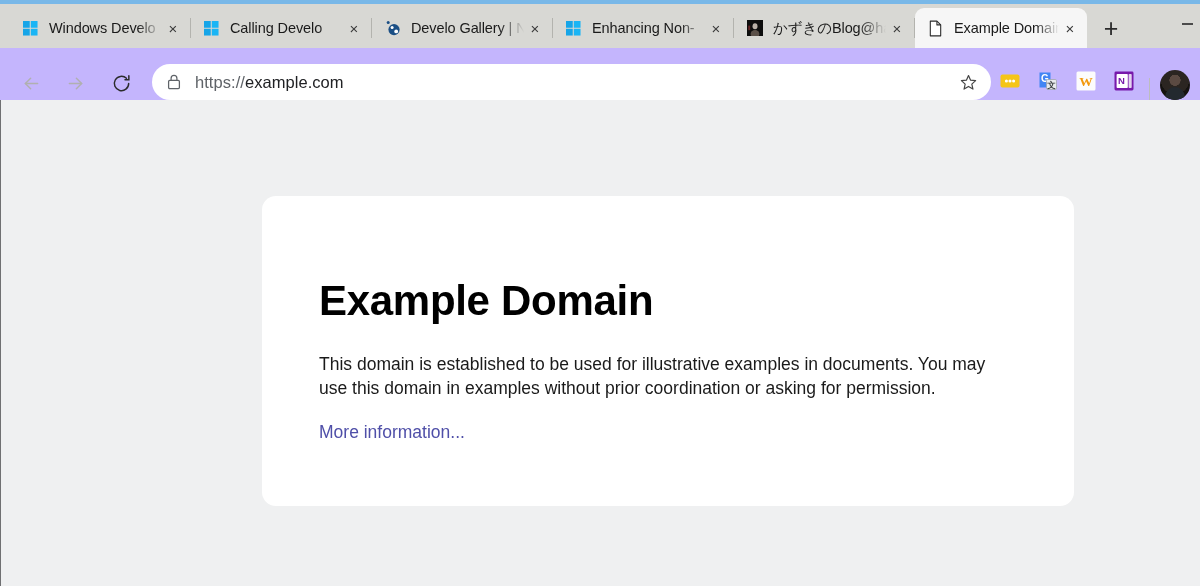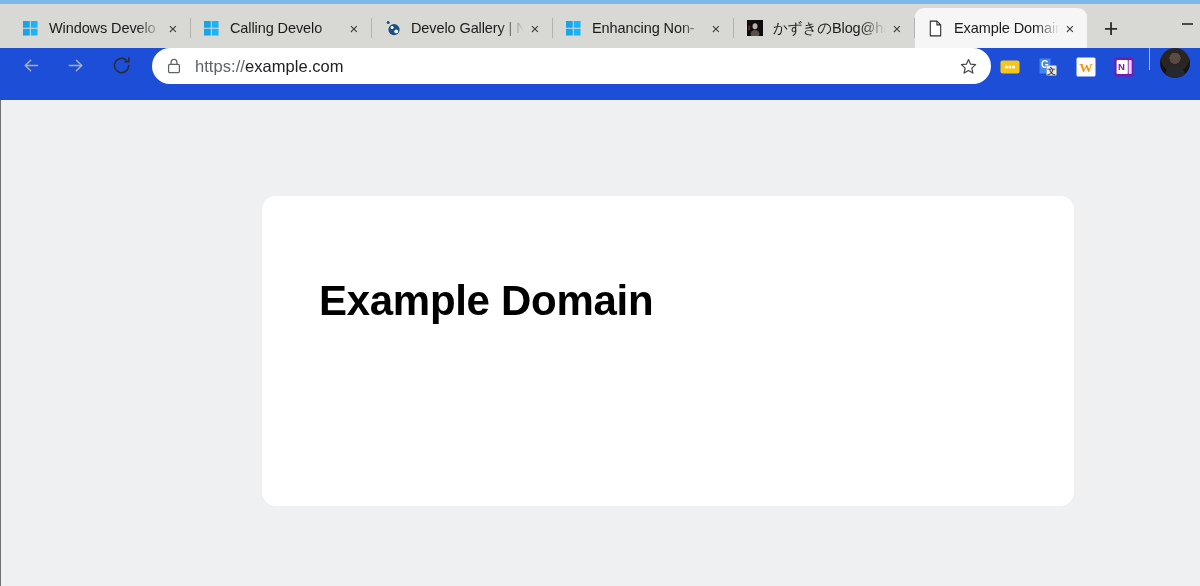--- a/index.html
+++ b/index.html
@@ -96,22 +96,22 @@
     display:flex; align-items:center; justify-content:center;
   }
   #minimize-button span {
     display:block; width:11px; height:2px; background:#4b4b4b;
     margin-top:-4px;
   }
 
   
   #toolbar {
     height:52px;
-    background:#1d4ed8;
-    display:flex; align-items:flex-start;
+    background:#c4b5fd;
+    display:flex; align-items:flex-end;
     padding:0 10px 0 14px;
     flex:0 0 auto;
   }
   .nav-button {
     width:34px; height:34px;
     flex:0 0 auto;
     display:flex; align-items:center; justify-content:center;
     border-radius:4px;
   }
   #back-button   { margin-right:10px; }
@@ -389,16 +389,18 @@
 
     </div>
 
     <div id="toolbar-divider"></div>
     <div id="profile-avatar"></div>
   </div>
 
   <div id="viewport">
     <div id="page-card">
       <h1 id="page-title">Example Domain</h1>
+      <p id="page-paragraph">This domain is established to be used for illustrative examples in documents. You may use this domain in examples without prior coordination or asking for permission.</p>
+      <a id="more-information-link" href="#">More information...</a>
     </div>
   </div>
 
 </div>
 
 </body></html>

